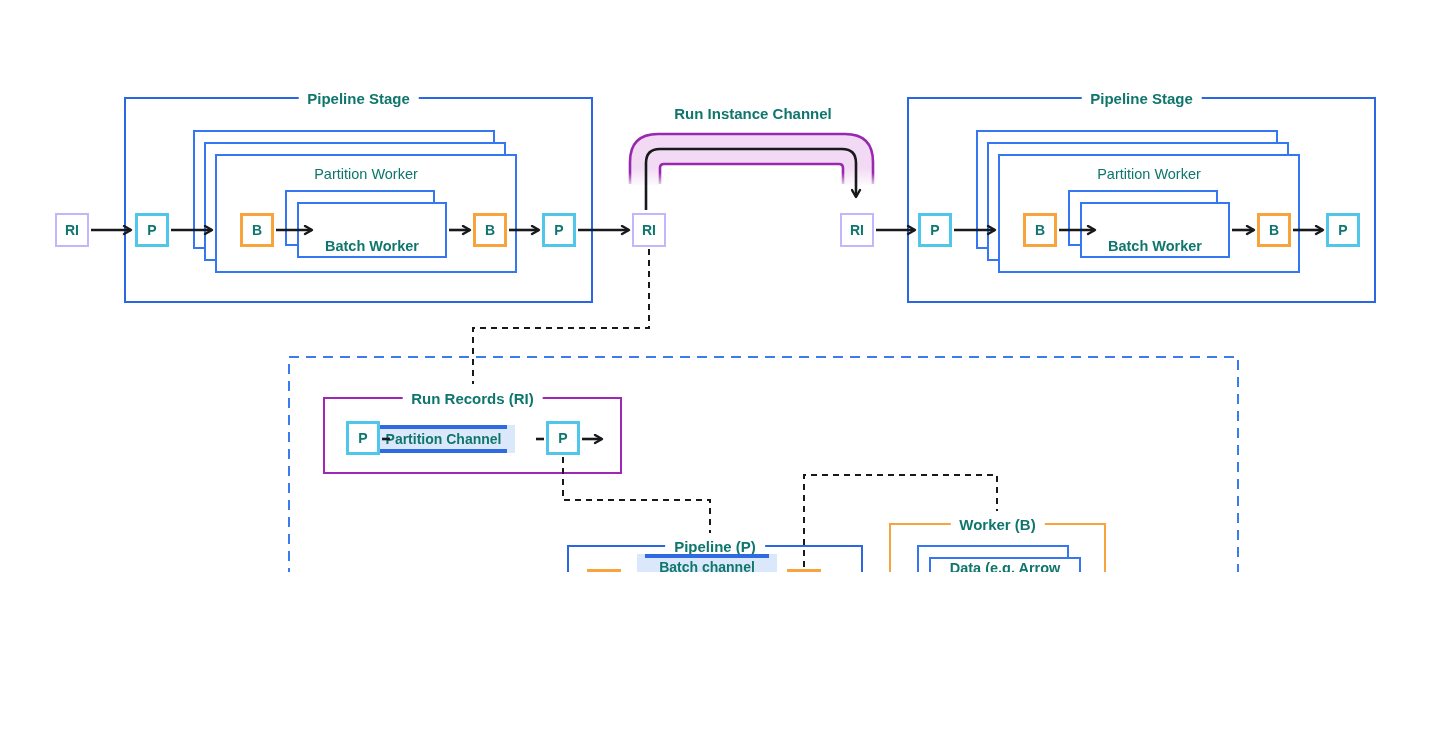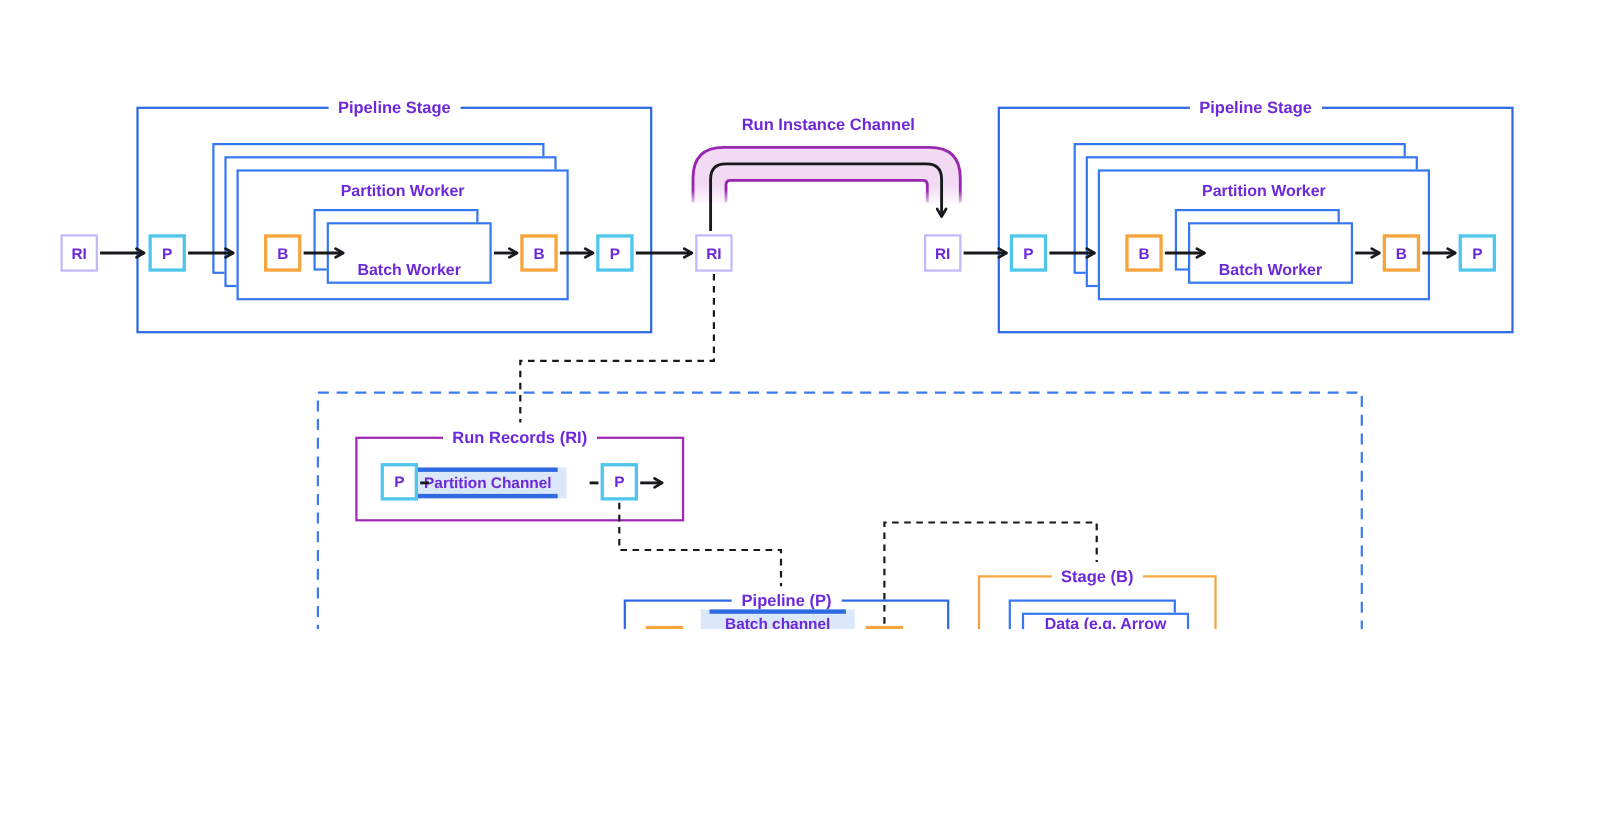--- a/index.html
+++ b/index.html
@@ -1,18 +1,18 @@
 <!DOCTYPE html>
 <html><head>
 <meta charset="utf-8">
 <style>
   html,body{margin:0;padding:0;background:#ffffff;}
   .canvas{
     position:relative;width:1456px;height:572px;background:#ffffff;overflow:hidden;
-    font-family:"Liberation Sans",sans-serif;color:#6d28d9;
+    font-family:"Liberation Sans",sans-serif;color:#0f766e;
   }
   .box{position:absolute;background:#ffffff;box-sizing:border-box;}
   .b-blue{border:2.5px solid #2b66e3;}
   .b-blue-lt{border:2.5px solid #3577f3;}
   .b-purple{border:2.5px solid #9e28b5;}
   .b-orange{border:2.5px solid #f6a43b;}
   .sq{
     position:absolute;width:34px;height:34px;background:#fff;box-sizing:border-box;
     display:flex;align-items:center;justify-content:center;
     font-weight:bold;font-size:14px;line-height:1;
@@ -20,21 +20,21 @@
   .sq.cyan{border:3px solid #4fc6ea;}
   .sq.orange{border:3px solid #f6a43b;}
   .sq.purple{border:2px solid #c4b5fd;}
   .edge-label{
     position:absolute;left:50%;top:-10px;transform:translateX(-50%);
     background:#ffffff;padding:0 9px;font-weight:bold;font-size:15px;
     line-height:19px;white-space:nowrap;
   }
   .inner-title{
     position:absolute;top:10px;left:0;right:0;text-align:center;
-    font-weight:bold;font-size:14.5px;
+    font-weight:normal;font-size:14.5px;
   }
   .center-label{
     display:flex;align-items:flex-end;justify-content:center;
     font-weight:bold;font-size:14.5px;text-align:center;line-height:1.3;
   }
   .queue{
     position:absolute;background:#dbe8fb;box-sizing:border-box;
     display:flex;align-items:center;justify-content:center;
     font-weight:bold;font-size:14px;
   }
@@ -138,21 +138,21 @@
     <div class="bar bot"></div>
   </div>
   <div class="sq orange" style="left:587px;top:569px;">
       <span>B</span>
     </div>
   <div class="sq orange" style="left:787px;top:569px;">
       <span>B</span>
     </div>
 
   <div class="box b-orange" style="left:889px;top:523px;width:217px;height:104px;">
-    <span class="edge-label">Stage (B)</span>
+    <span class="edge-label">Worker (B)</span>
   </div>
   <div class="box b-blue-lt" style="left:917px;top:545px;width:152px;height:56px;"></div>
   <div class="box b-blue-lt center-label" style="left:929px;top:557px;width:152px;height:56px;padding:14px 14px;">
     <span>Data (e.g. Arrow Records)</span>
   </div>
 
   <svg class="overlay" width="1456" height="751" viewBox="0 0 1456 751">
     <defs>
       <marker id="head" viewBox="0 0 11 11" markerWidth="11" markerHeight="11" refX="9" refY="5.5" orient="auto" markerUnits="userSpaceOnUse">
         <path d="M2,1.5 L9,5.5 L2,9.5" fill="none" stroke="#17191c" stroke-width="2.4" stroke-linecap="round" stroke-linejoin="round"></path>

